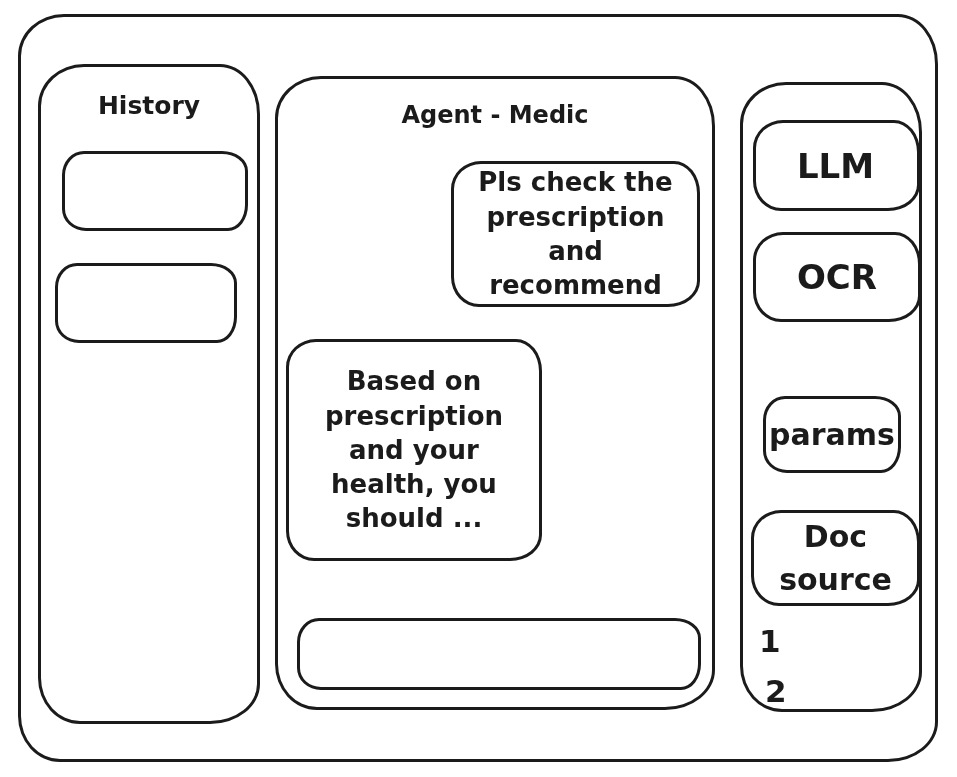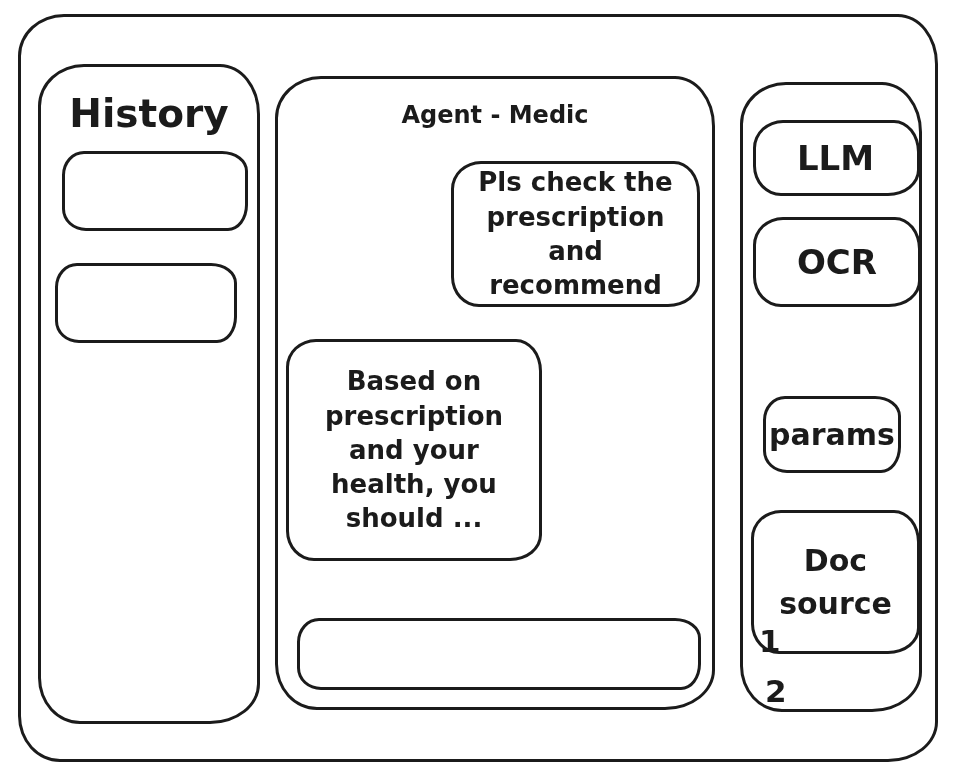--- a/index.html
+++ b/index.html
@@ -57,21 +57,21 @@
     color: #1b1b1b;
   }
 </style>
 </head>
 <body>
 
 <div class="sk r-big" style="left:18px; top:14px; width:920px; height:748px; border-width:3.5px;"></div>
 
 <div class="sk r-big" style="left:38px; top:64px; width:222px; height:660px;">
 
-  <div class="label" style="left:0; top:24px; width:100%; text-align:center; font-size:39px; white-space:nowrap; position:absolute;">History</div>
+  <div class="label" style="left:0; top:24px; width:100%; text-align:center; font-size:25px; white-space:nowrap; position:absolute;">History</div>
 
   <div class="sk r-sm" style="left:21px; top:84px; width:186px; height:80px; cursor:pointer;">
     <span></span>
   </div>
 
   <div class="sk r-sm" style="left:14px; top:196px; width:182px; height:80px; cursor:pointer;">
     <span></span>
   </div>
 </div>
 
@@ -85,32 +85,32 @@
 
   <div class="sk r-mid bubble" style="left:8px; top:260px; width:256px; height:222px; font-size:26px;">
     <span>Based on prescription and your health, you should ...</span>
   </div>
 
   <input class="sk r-sm" type="text" style="left: 19px; top: 539px; width: 404px; height: 72px;" value="">
 </div>
 
 <div class="sk r-big" style="left:740px; top:82px; width:182px; height:630px;">
 
-  <div class="sk r-mid btn" style="left:10px; top:35px; width:167px; height:76px; font-size:34px;padding-left:6px;">
+  <div class="sk r-mid btn" style="left:10px; top:35px; width:167px; height:91px; font-size:34px;padding-left:6px;">
     <span>LLM</span>
   </div>
 
-  <div class="sk r-mid btn" style="left:10px; top:132px; width:168px; height:90px; font-size:34px;">
+  <div class="sk r-mid btn" style="left:10px; top:147px; width:168px; height:90px; font-size:34px;">
     <span>OCR</span>
   </div>
 
   <div class="sk r-sm btn" style="left:20px; top:311px; width:138px; height:77px; font-size:30px;">
     <span>params</span>
   </div>
 
-  <div class="sk r-mid btn" style="left:8px; top:425px; width:169px; height:144px; font-size:30px; line-height:1.45; white-space:normal; padding:4px 4px;">
+  <div class="sk r-mid btn" style="left:8px; top:425px; width:169px; height:96px; font-size:30px; line-height:1.45; white-space:normal; padding:4px 4px;">
     <span>Doc source</span>
   </div>
 
   <div class="label" style="left:16px; top:538px; font-size:31px; cursor:pointer;">1</div>
 
   <div class="label" style="left:22px; top:588px; font-size:31px; cursor:pointer;">2</div>
 </div>
 
 </body></html>

